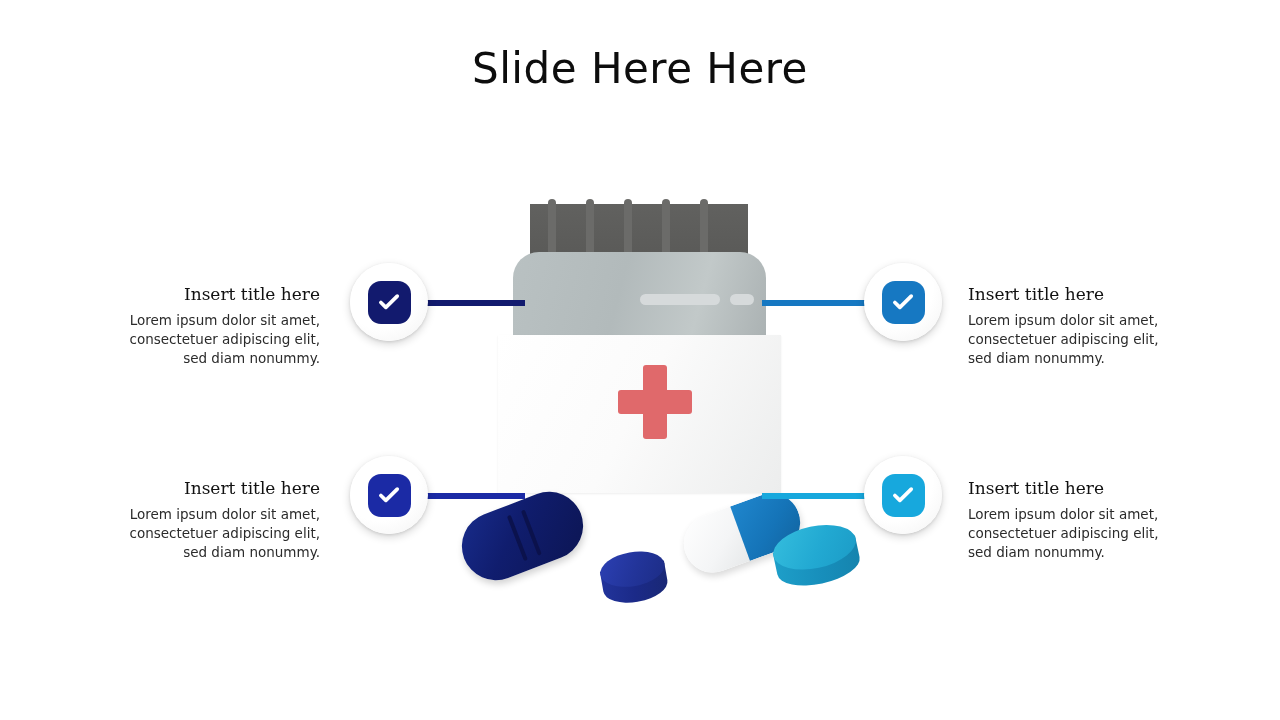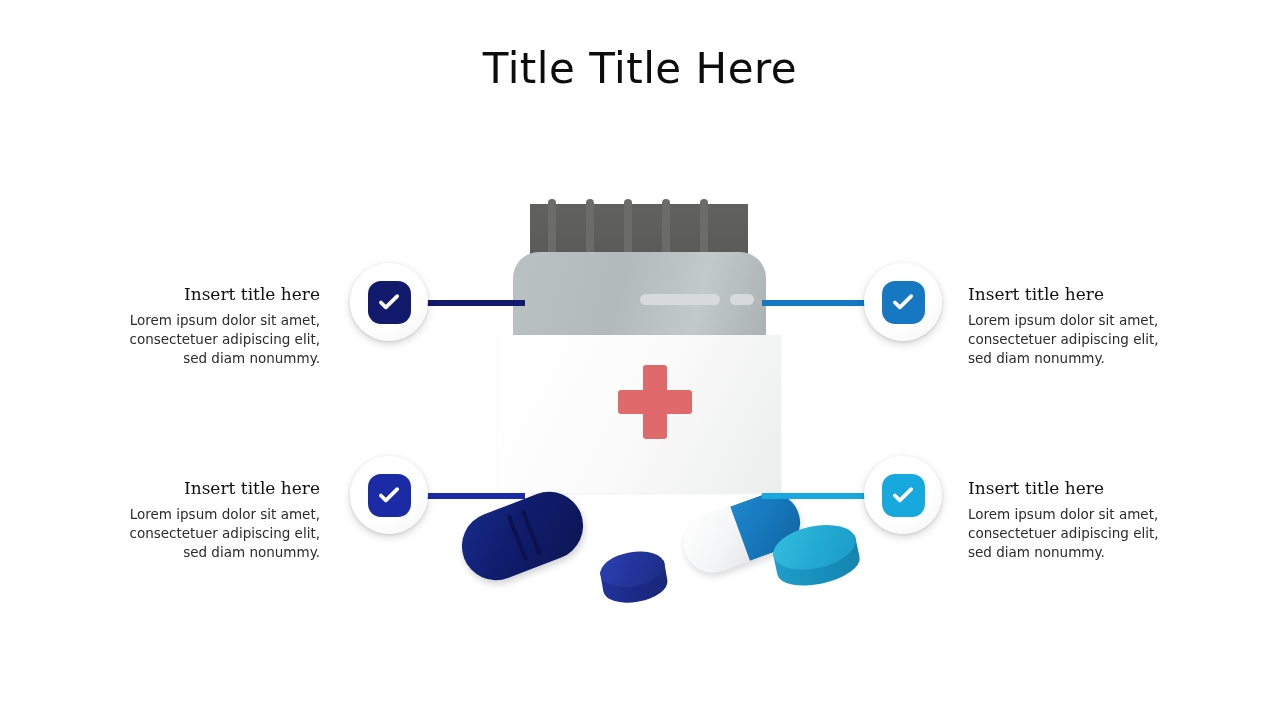--- a/index.html
+++ b/index.html
@@ -306,21 +306,21 @@
     width: 84px; height: 42px;
     border-radius: 50%;
     background: linear-gradient(125deg,#35bede 0%, #22a9d2 55%, #1b9bc6 100%);
   }
 </style>
 </head>
 <body>
 
 <div id="slide">
 
-  <div class="slide-title">Title Title Here</div>
+  <div class="slide-title">Slide Here Here</div>
 
   <div id="art">
 
     <div class="cap"></div>
     <div class="ridge" style="left:108px;top:19px;"></div>
     <div class="ridge" style="left:146px;top:19px;"></div>
     <div class="ridge" style="left:184px;top:19px;"></div>
     <div class="ridge" style="left:222px;top:19px;"></div>
     <div class="ridge" style="left:260px;top:19px;"></div>
 

